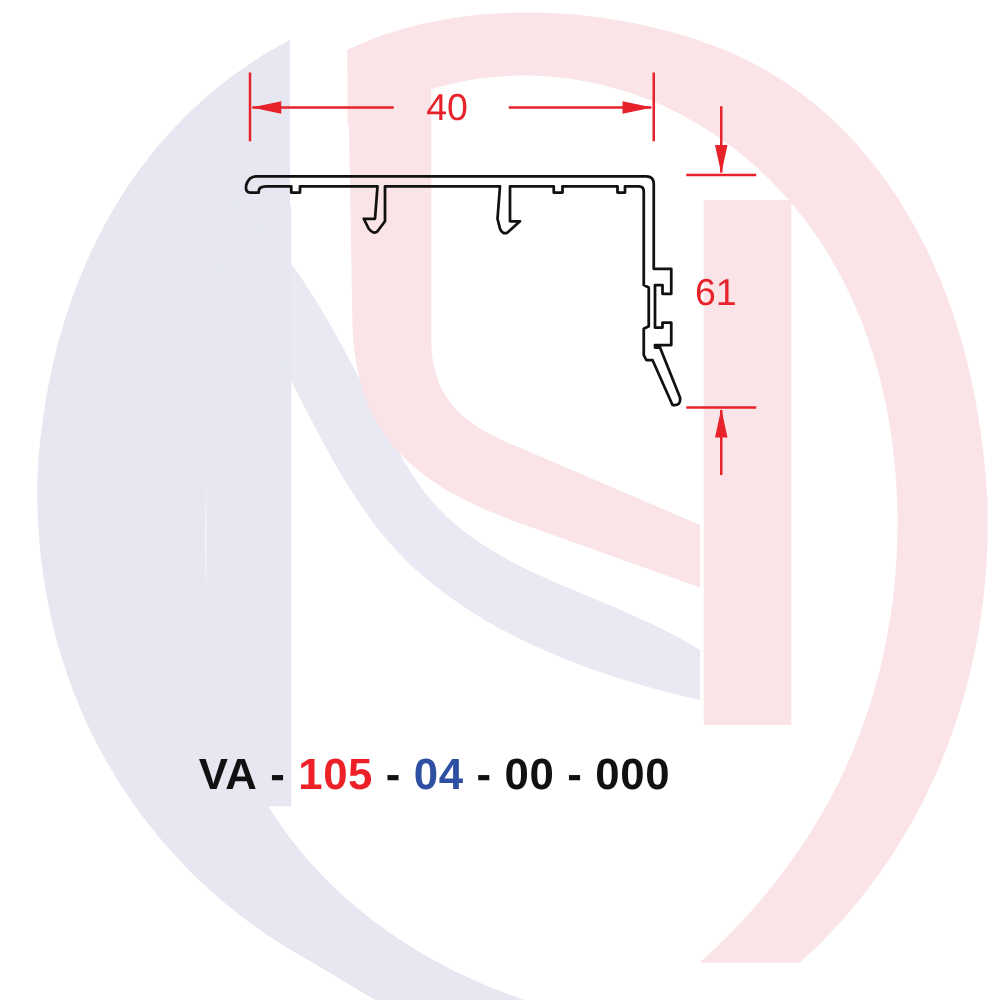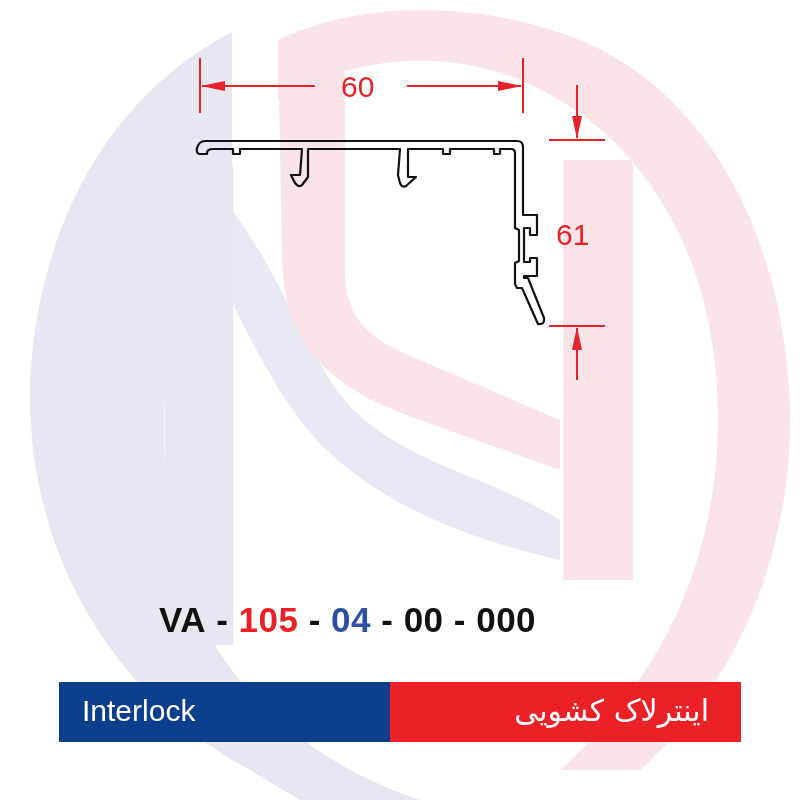--- a/index.html
+++ b/index.html
@@ -114,29 +114,21 @@
         L 233 149
         L 213 149
         Q 207 149 207 153
         L 207 154
         L 200 154
         Q 196 154 197 148
         Q 199 141 205 141 Z"></path>
     </g>
   </svg>
 
-  <div class="dim-label" style="left:341px; top:72px;">60</div>
+  <div class="dim-label" style="left:341px; top:72px;">40</div>
   <div class="dim-label" style="left:556px; top:220px;">61</div>
 
   <div class="code-line">
     <span style="color:#111111">VA</span><span style="color:#111111; white-space:pre"> - </span><span style="color:#ec2128">105</span><span style="color:#111111; white-space:pre"> - </span><span style="color:#2f4fa2">04</span><span style="color:#111111; white-space:pre"> - </span><span style="color:#111111">00</span><span style="color:#111111; white-space:pre"> - </span><span style="color:#111111">000</span>
   </div>
 
-  <div class="banner">
-    <div class="banner-left">
-      <div class="label">Interlock</div>
-    </div>
-    <div class="banner-right">
-      <div class="label">اینترلاک کشویی</div>
-    </div>
-  </div>
 
 </div>
 
 </body></html>

